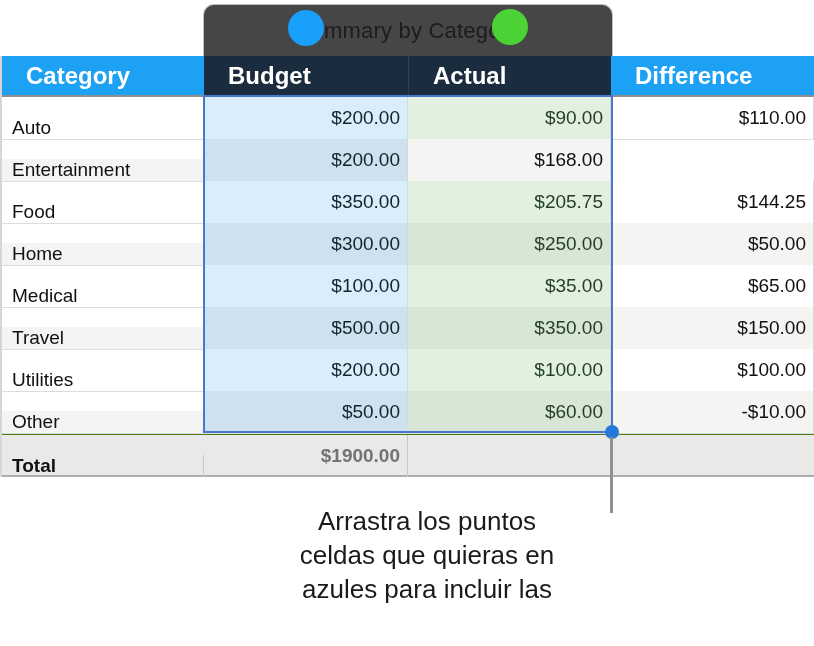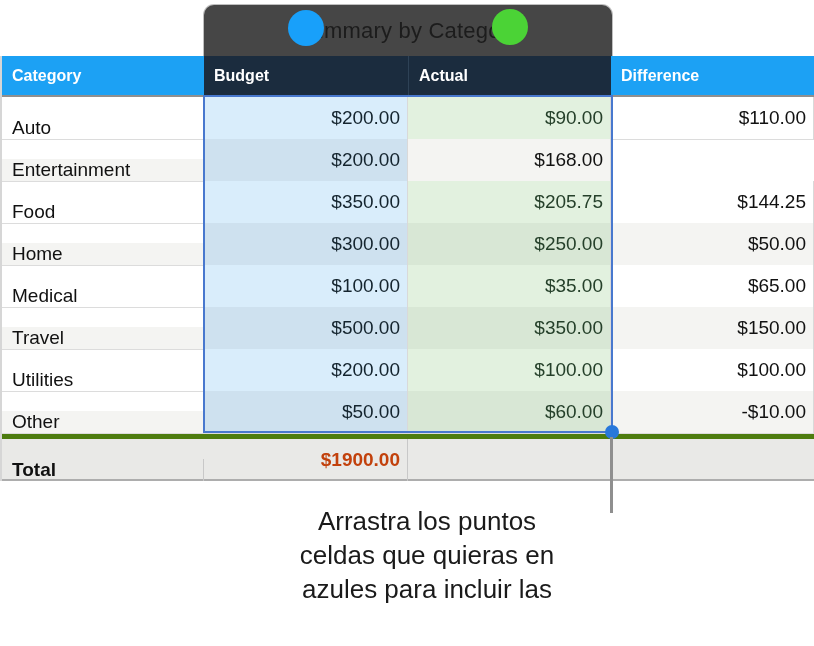--- a/index.html
+++ b/index.html
@@ -29,22 +29,22 @@
   
   .table {
     position:absolute; left:0; top:56px; width:812px;
     border-left:2px solid #D6D6D6;
   }
   .hrow, .drow, .trow {
     display:grid; grid-template-columns:202px 204px 203px 203px;
   }
   .hrow { height:39px; border-bottom:2px solid #8F8F8F; }
   .hcell {
-    display:flex; align-items:center; padding-left:10px;
-    font-size:16px; font-weight:bold; color:#ffffff;
+    display:flex; align-items:center; padding-left:24px;
+    font-size:24px; font-weight:bold; color:#ffffff;
   }
   .hcell.c0, .hcell.c3 { background:var(--header-accent,#1CA1F4); }
   .hcell.c1, .hcell.c2 { background:var(--header-selected-dark,#1B2C3E); }
   .hcell.c2 { border-left:1px solid #2E4256; }
 
   .drow { height:42px; }
   .cell {
     display:flex; align-items:center; font-size:19px; color:#111111;
     border-bottom:1px solid #DCDCDC; border-right:1px solid #D9D9D9;
     background:#ffffff; box-sizing:border-box;
@@ -52,27 +52,27 @@
   .drow.alt .cell { background:#F4F4F2; }
   .cell.textcell { padding-left:10px;margin-top:20px; }
   .cell.numcell  { justify-content:flex-end; padding-right:7px; }
   .cell.col1 { background:var(--budget-tint,#D9EDFB); color:#14242E; }
   .drow.alt .cell.col1 { background:#CEE1EF; }
   .cell.col2 { background:var(--actual-tint,#E2F1DF); color:#25402A; }
   .drow.alt .cell.col2 { background:#D8E7D5; }
 
   .trow {
     height:40px; background:#E9E9E7;
-    border-top:6px solid #4d7c0f; border-bottom:2px solid #ADADAD;
+    border-top:2px solid #4d7c0f; border-bottom:2px solid #ADADAD;
   }
   .trow .cell {
     background:transparent; font-weight:bold; border-bottom:none;
     border-right:1px solid #C8C8C8;
   }
-  .trow .cell.col1, .trow .cell.col2 { color:#c2410c; }
+  .trow .cell.col1, .trow .cell.col2 { color:#737373; }
 
   
   .selection-rect {
     position:absolute; left:203px; top:95px; width:410px; height:338px;
     border:2px solid var(--selection-border,#4878CE);
     box-sizing:border-box; background:transparent;
   }
   .selection-dot {
     position:absolute; left:605px; top:425px; width:14px; height:14px;
     border-radius:50%; background:var(--selection-dot,#2878DB);

